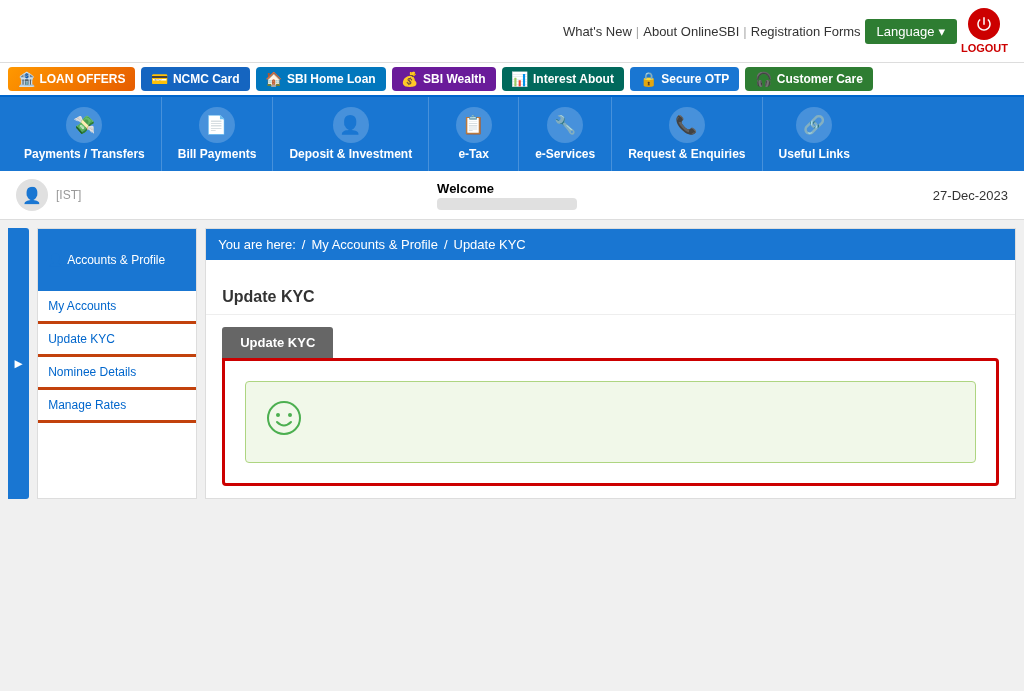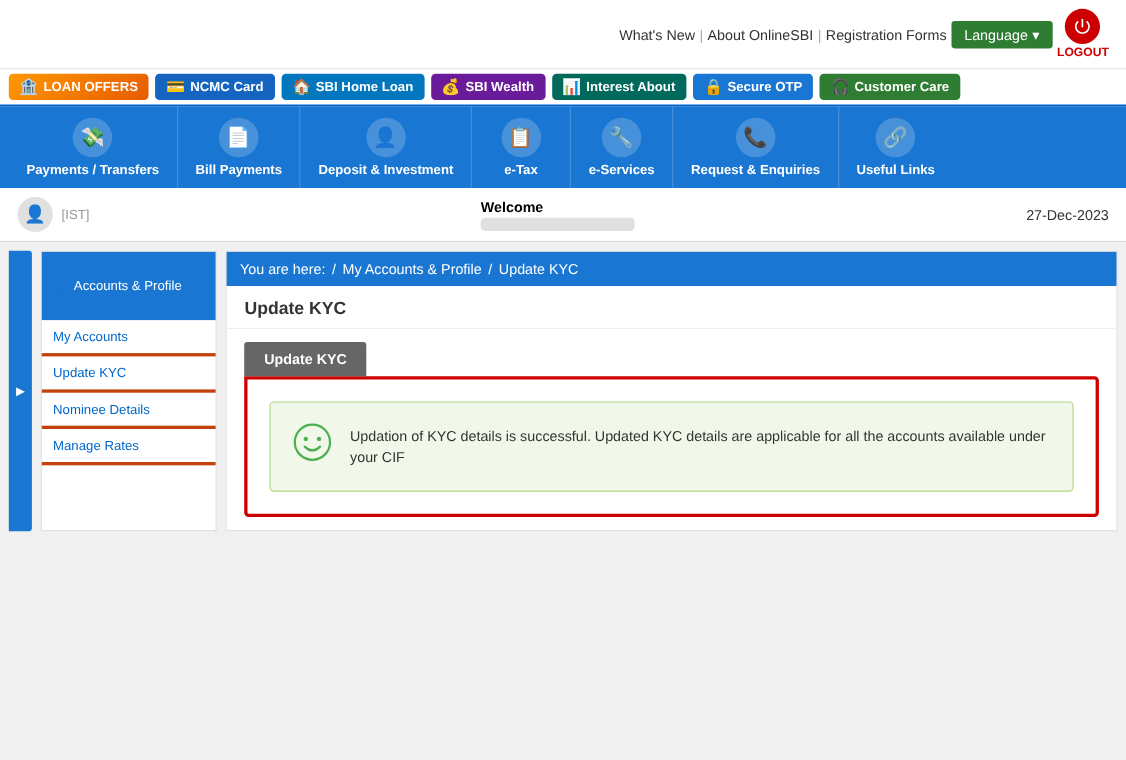--- a/index.html
+++ b/index.html
@@ -177,21 +177,21 @@
 
     
     .breadcrumb-bar {
       background: #1976d2;
       color: #fff;
       padding: 8px 12px;
       font-size: 13px;
       display: flex;
       align-items: center;
       gap: 6px;
-      margin-bottom: 0;
+      margin-bottom: 16px;
     }
 
     
     .main-content {
       flex: 1;
       background: #fff;
       border: 1px solid #ddd;
     }
 
     .page-title {
@@ -390,19 +390,18 @@
         <div class="success-message">
           <div class="success-icon">
             
             <svg width="36" height="36" viewBox="0 0 36 36" fill="none">
               <circle cx="18" cy="18" r="16" stroke="#4caf50" stroke-width="2" fill="none"></circle>
               <circle cx="12" cy="15" r="2" fill="#4caf50"></circle>
               <circle cx="24" cy="15" r="2" fill="#4caf50"></circle>
               <path d="M11 22 Q18 29 25 22" stroke="#4caf50" stroke-width="2" fill="none" stroke-linecap="round"></path>
             </svg>
           </div>
-          <div class="success-text">Updation of KYC details is successful. Updated KYC details are applicable for all the accounts available under your CIF</div>
         </div>
       </div>
     </div>
   </div>
 
 </div>
 
 </body></html>

